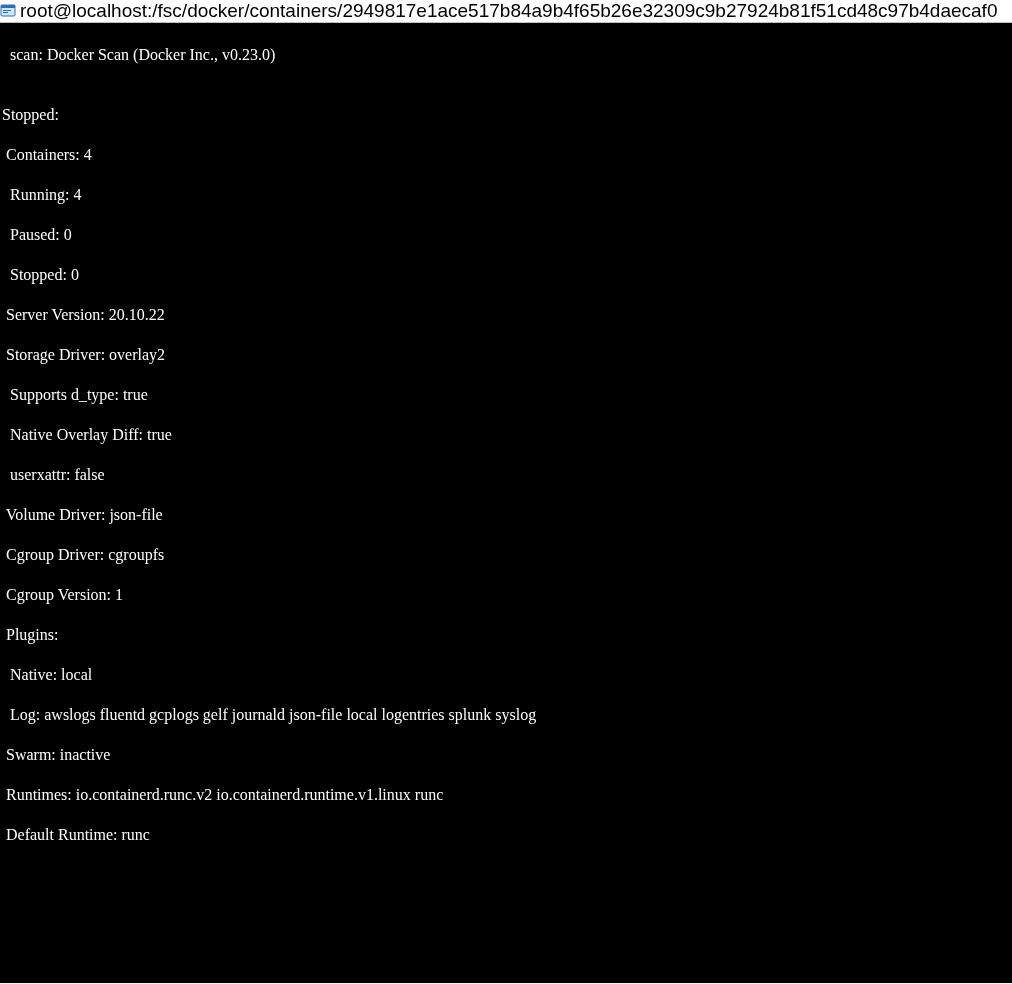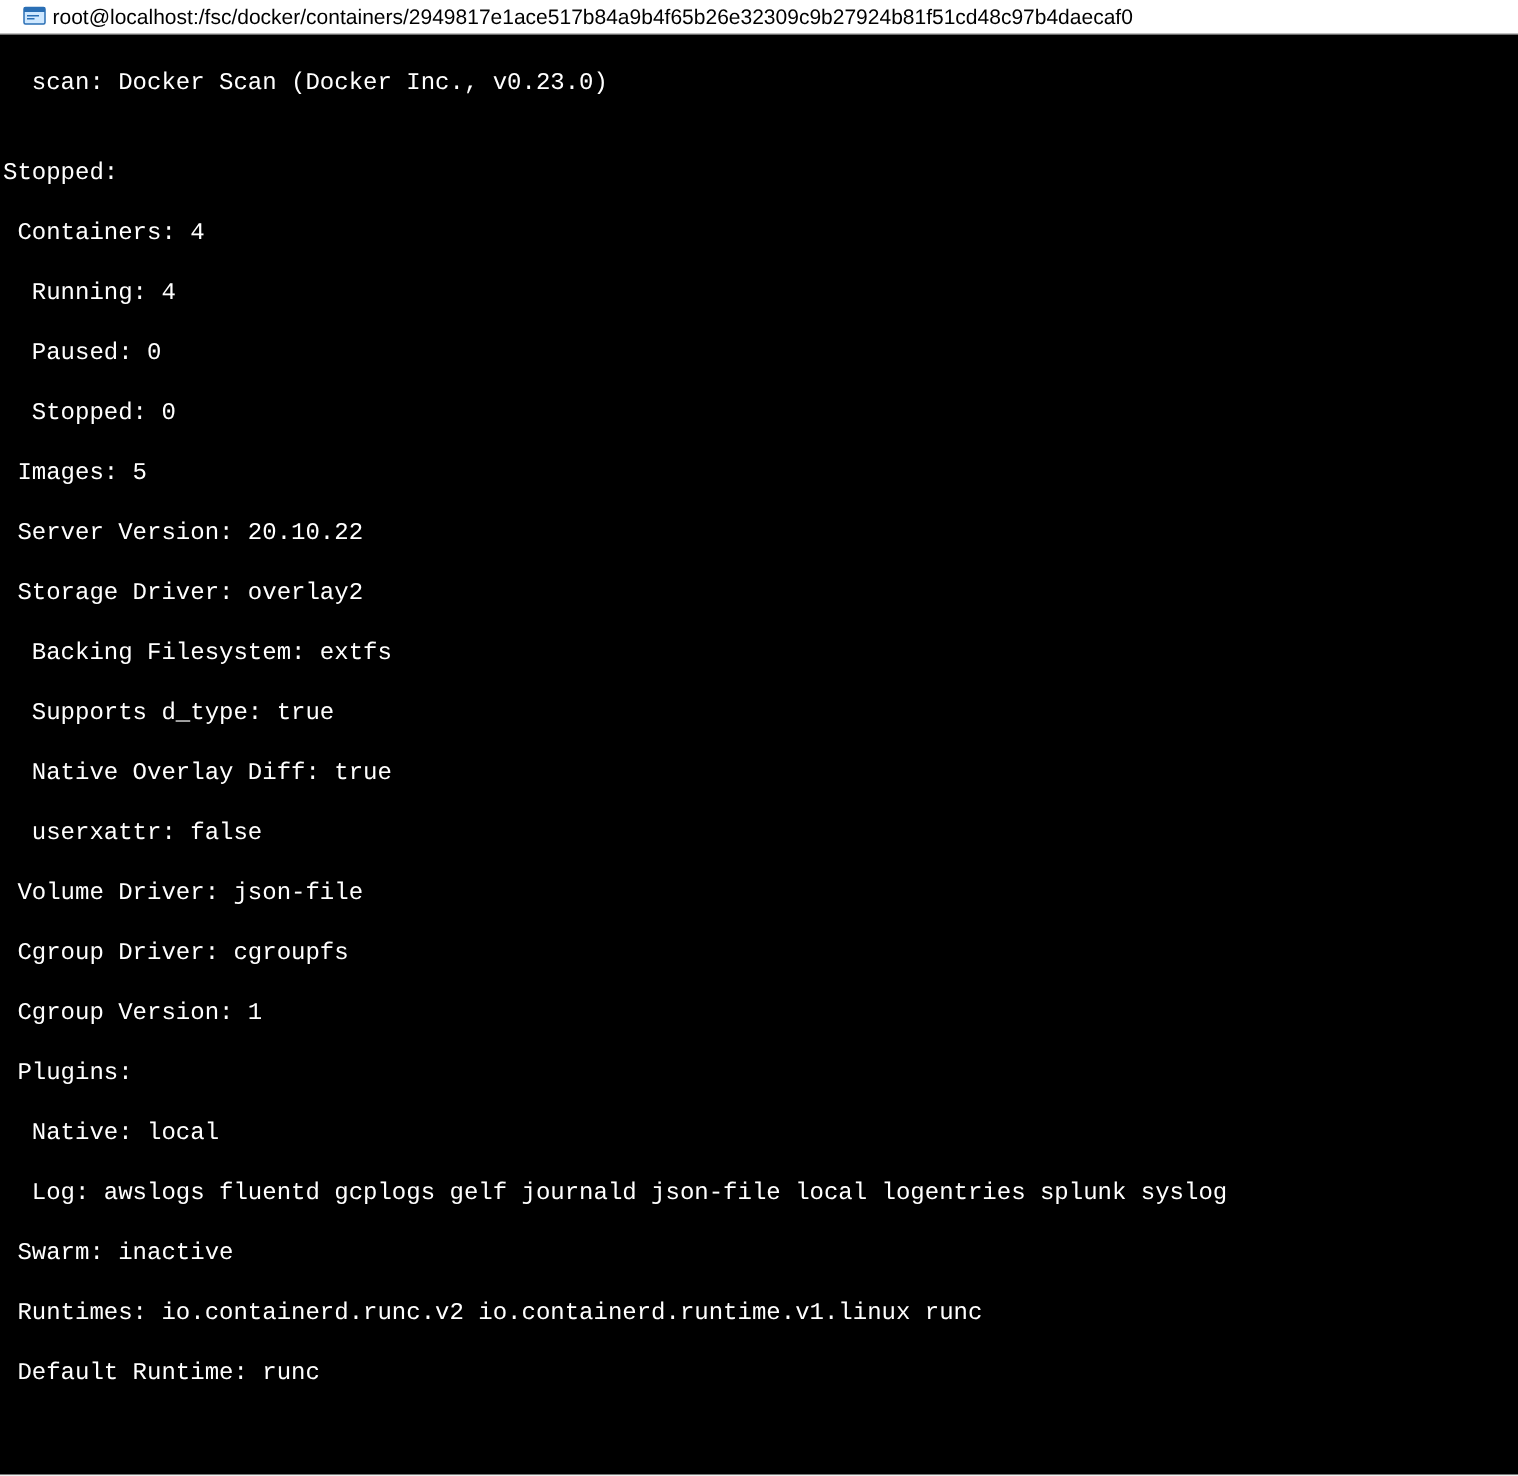--- a/index.html
+++ b/index.html
@@ -10,41 +10,41 @@
     background: #f0f0f0;
     font-family: "Consolas", "Courier New", monospace;
     overflow: hidden;
   }
   .titlebar {
     height: 22px;
     background: #ffffff;
     border-bottom: 1px solid #c0c0c0;
     display: flex;
     align-items: center;
-    padding: 0 15px;
+    padding: 0 0;
     font-family: "Segoe UI", Tahoma, sans-serif;
-    font-size: 14px;
+    font-size: 19px;
     color: #000;
   }
   .titlebar .icon {
     width: 16px;
     height: 16px;
     margin-right: 4px;
     display: inline-flex;
     align-items: center;
     justify-content: center;
   }
   .terminal {
     background: #000;
     color: #fff;
     width: 1012px;
     height: 960px;
     box-sizing: border-box;
     padding: 2px 2px 2px 2px;
-    font-family: Liberation Mono, monospace;
+    font-family: Liberation Serif, serif;
     font-size: 16px;
     line-height: 20px;
     white-space: pre;
     overflow: hidden;
   }
   .terminal .line {
     white-space: pre;
   }
 </style>
 </head>
@@ -63,24 +63,22 @@
 </div>
 
 <div class="terminal">
 <div class="line">  scan: Docker Scan (Docker Inc., v0.23.0)</div>
 <div class="line"></div>
 <div class="line">Stopped:</div>
 <div class="line"> Containers: 4</div>
 <div class="line">  Running: 4</div>
 <div class="line">  Paused: 0</div>
 <div class="line">  Stopped: 0</div>
-<div class="line"> Images: 5</div>
 <div class="line"> Server Version: 20.10.22</div>
 <div class="line"> Storage Driver: overlay2</div>
-<div class="line">  Backing Filesystem: extfs</div>
 <div class="line">  Supports d_type: true</div>
 <div class="line">  Native Overlay Diff: true</div>
 <div class="line">  userxattr: false</div>
 <div class="line"> Volume Driver: json-file</div>
 <div class="line"> Cgroup Driver: cgroupfs</div>
 <div class="line"> Cgroup Version: 1</div>
 <div class="line"> Plugins:</div>
 <div class="line">  Native: local</div>
 <div class="line">  Log: awslogs fluentd gcplogs gelf journald json-file local logentries splunk syslog</div>
 <div class="line"> Swarm: inactive</div>

